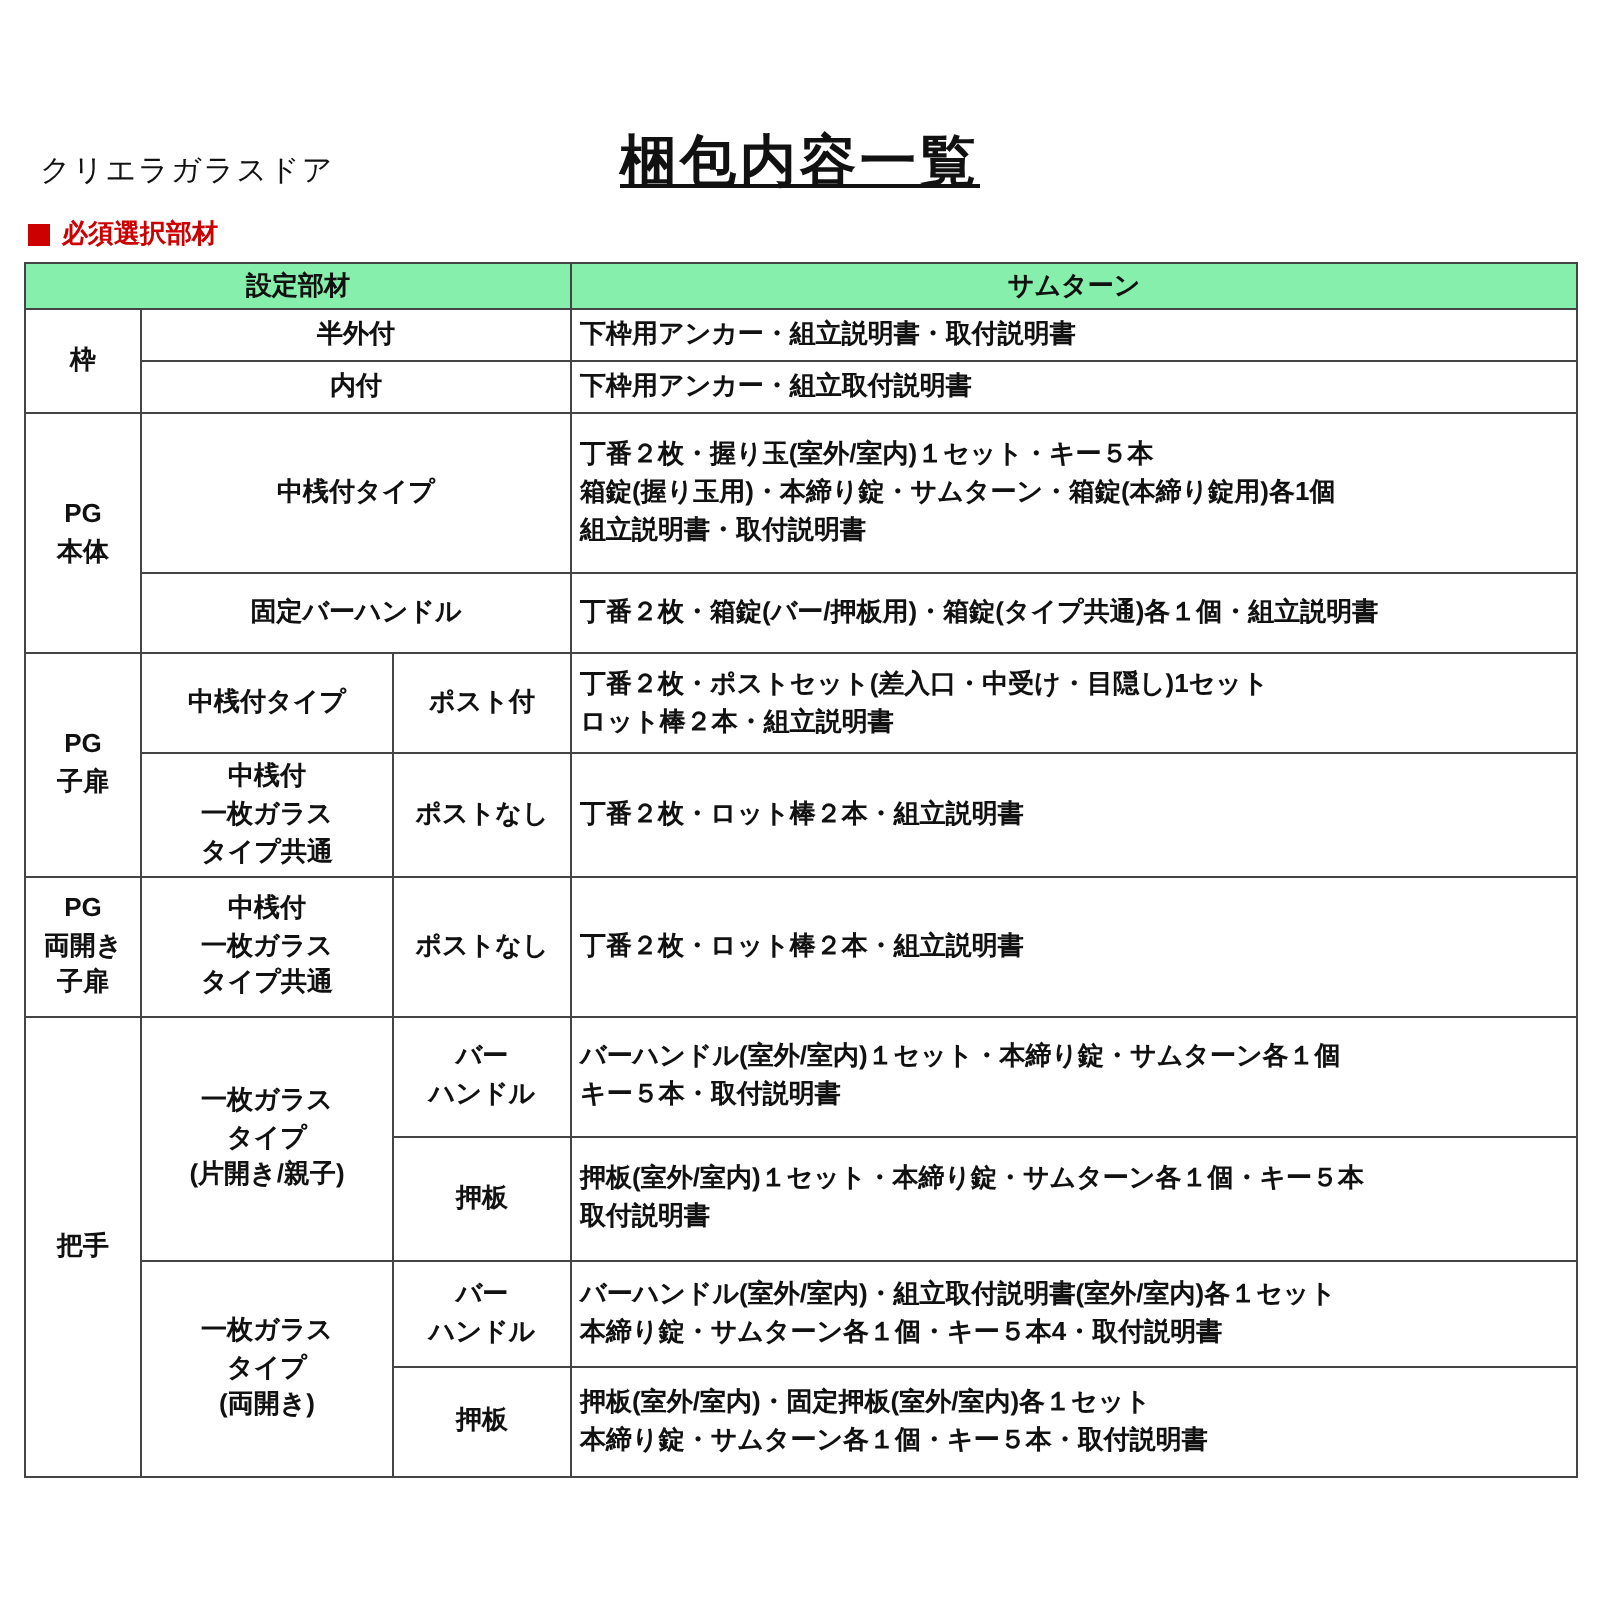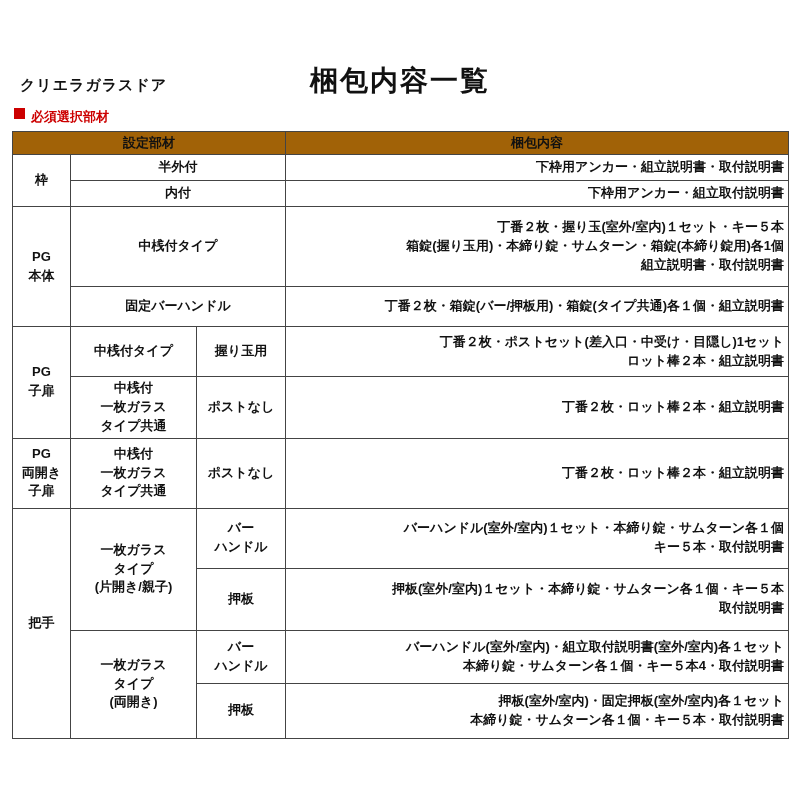--- a/index.html
+++ b/index.html
@@ -6,29 +6,29 @@
   html, body { margin: 0; padding: 0; }
   body {
     width: 800px; height: 800px;
     background: #ffffff;
     font-family: "Liberation Sans", "DejaVu Sans", sans-serif;
     color: #111111;
   }
   .topbar { position: relative; height: 108px; }
   .product-name {
     position: absolute; left: 20px; top: 76px;
-    font-size: 15px; font-weight: bold; letter-spacing: 1px;
+    font-size: 15px; font-weight: normal; letter-spacing: 1px;
   }
   .page-title {
     position: absolute; left: 0; right: 0; top: 62px;
-    text-align: center; font-size: 28px; font-weight: bold; letter-spacing: 2px;
+    text-align: center; font-size: 28px; font-weight: bold; letter-spacing: 2px; text-decoration: underline;
   }
   .legend {
     margin: 0 0 5px 14px;
-    display: flex; 
+    display: flex; align-items: center;
     font-size: 13px; font-weight: bold; color: #cc0000; font-family: Liberation Serif, serif;
   }
   .legend .sq {
     width: 11px; height: 11px; background: #cc0000;
     display: inline-block; margin-right: 6px;
   }
   table.spec {
     border-collapse: collapse;
     table-layout: fixed;
     width: 776px;
@@ -37,24 +37,24 @@
   table.spec th, table.spec td {
     border: 1px solid #444444;
     font-size: 13px;
     font-weight: bold;
     line-height: 1.45;
     padding: 2px 4px;
     white-space: pre-line;
     vertical-align: middle;
     overflow: hidden;
   }
-  table.spec thead th { background: #a16207; text-align: center; height: 23px; padding: 1px 4px; }
+  table.spec thead th { background: #86efac; text-align: center; height: 23px; padding: 1px 4px; }
   td.group { text-align: center; background: #ffffff; }
   td.c { text-align: center; }
-  td.l { text-align: right; padding-left: 8px; padding-right: 6px; margin-left: 25px; }
+  td.l { text-align: left; padding-left: 8px; padding-right: 6px; margin-left: 25px; }
 </style>
 </head>
 <body>
 
 <div class="topbar">
   <div class="product-name">クリエラガラスドア</div>
   <div class="page-title">梱包内容一覧</div>
 </div>
 
 <div class="legend">
@@ -65,21 +65,21 @@
 <table class="spec">
   <colgroup>
     <col style="width:58px">
     <col style="width:126px">
     <col style="width:89px">
     <col style="width:503px">
   </colgroup>
   <thead>
     <tr>
       <th colspan="3">設定部材</th>
-      <th>梱包内容</th>
+      <th>サムターン</th>
     </tr>
   </thead>
   <tbody>
 
     <tr style="height:26px">
       <td class="group" rowspan="2">枠</td>
       <td class="c" colspan="2">半外付</td>
       <td class="l">下枠用アンカー・組立説明書・取付説明書</td>
     </tr>
     <tr style="height:26px">
@@ -97,21 +97,21 @@
     </tr>
     <tr style="height:40px">
       <td class="c" colspan="2">固定バーハンドル</td>
       <td class="l">丁番２枚・箱錠(バー/押板用)・箱錠(タイプ共通)各１個・組立説明書</td>
     </tr>
 
     <tr style="height:50px">
       <td class="group" rowspan="2">PG
 子扉</td>
       <td class="c">中桟付タイプ</td>
-      <td class="c">握り玉用</td>
+      <td class="c">ポスト付</td>
       <td class="l">丁番２枚・ポストセット(差入口・中受け・目隠し)1セット
 ロット棒２本・組立説明書</td>
     </tr>
     <tr style="height:56px">
       <td class="c">中桟付
 一枚ガラス
 タイプ共通</td>
       <td class="c">ポストなし</td>
       <td class="l">丁番２枚・ロット棒２本・組立説明書</td>
     </tr>

